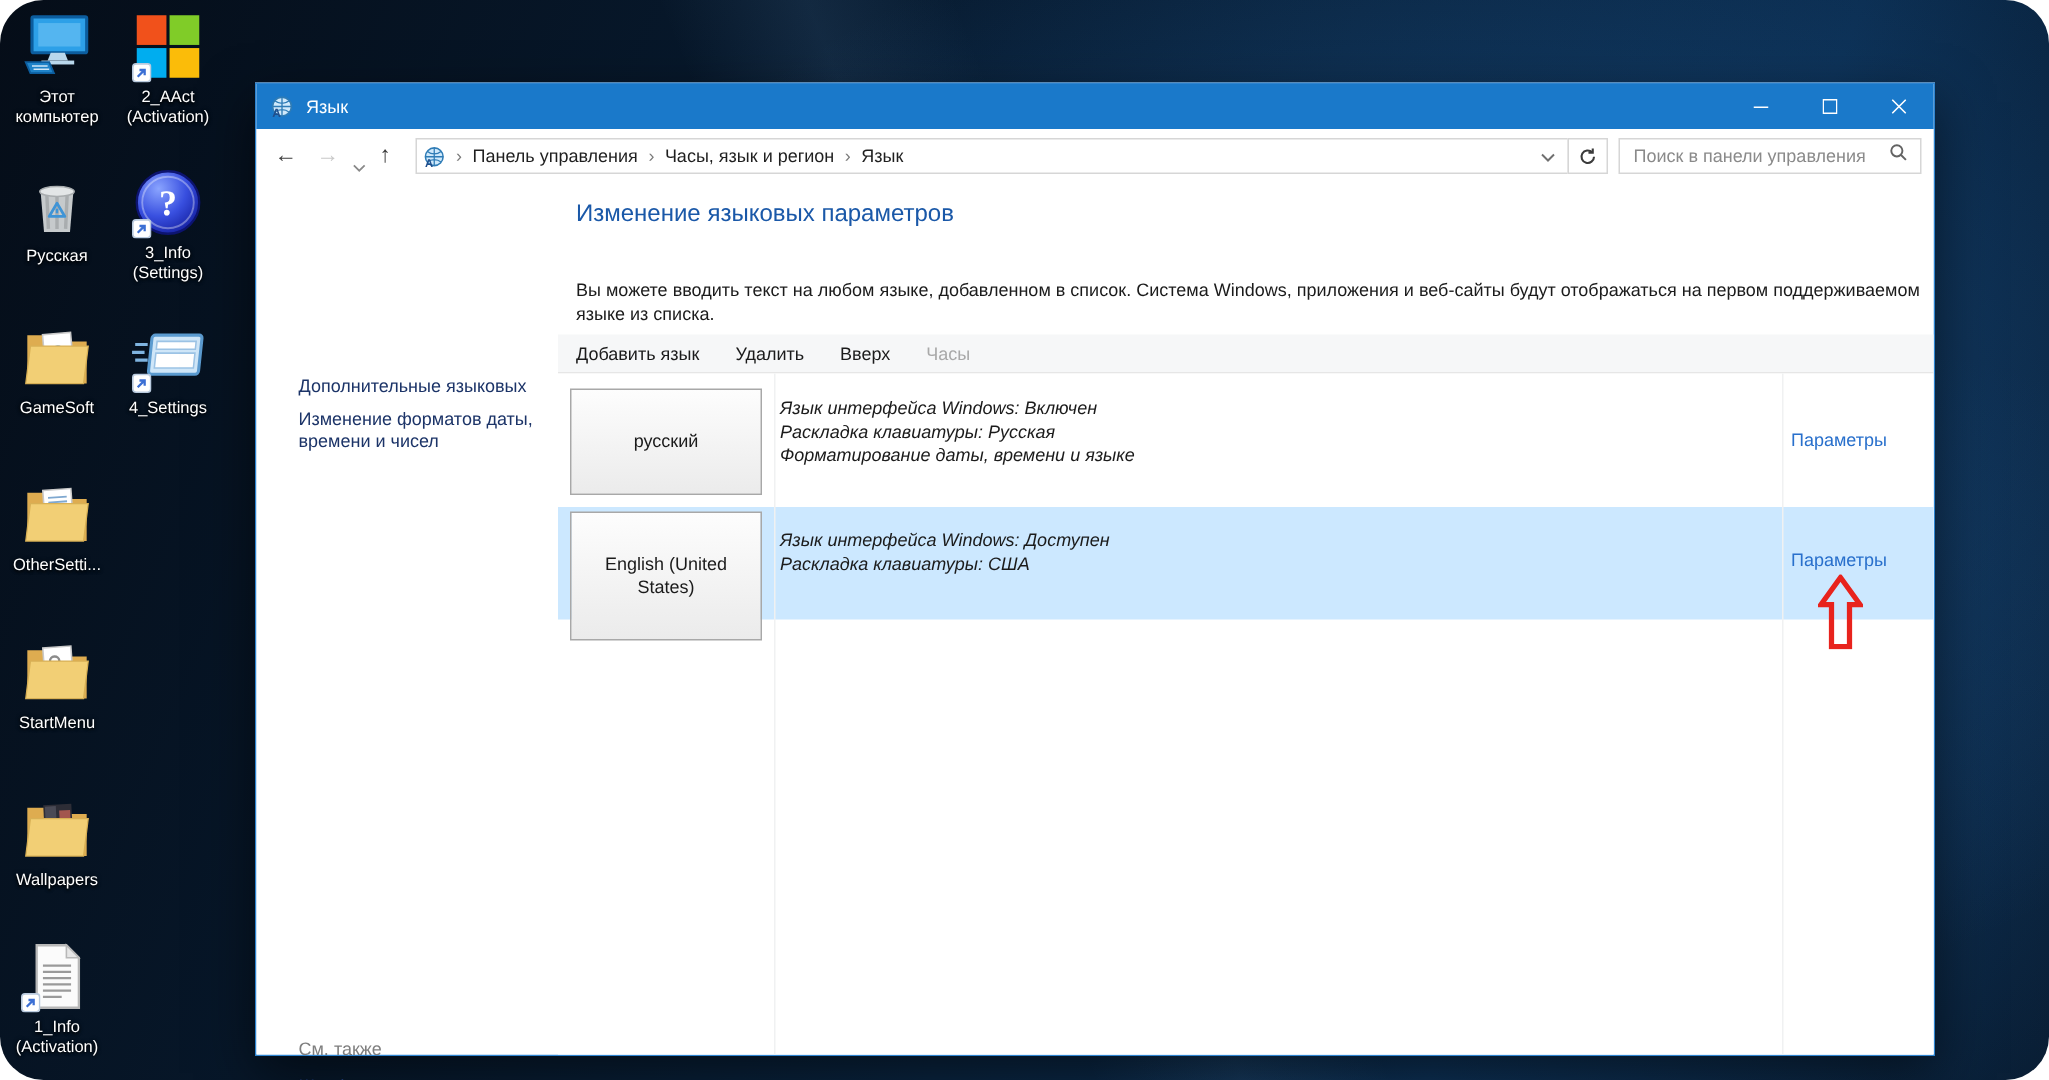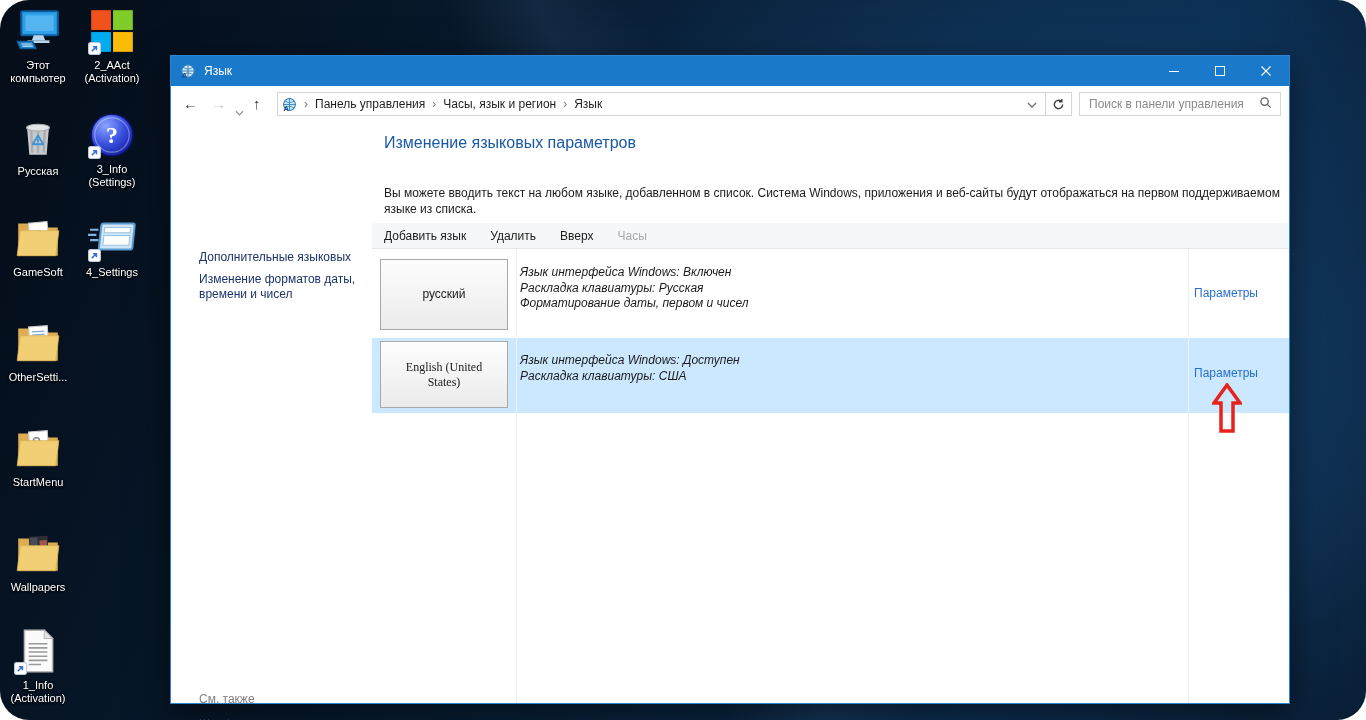--- a/index.html
+++ b/index.html
@@ -364,25 +364,25 @@
 
         <div class="list">
           <div class="row-sel"></div>
           <div class="vsep" style="left:144px;"></div>
           <div class="vsep" style="left:816px;"></div>
 
           <div class="lang-box" style="top:10px; height:71px;">русский</div>
           <div class="lang-details" style="top:16px;">
             <div>Язык интерфейса Windows: Включен</div>
             <div>Раскладка клавиатуры: Русская</div>
-            <div>Форматирование даты, первом и чисел</div>
+            <div>Форматирование даты, времени и языке</div>
           </div>
           <span class="params-link" style="top:37px;">Параметры</span>
 
-          <div class="lang-box" style="top:92px; height:67px;font-family:Liberation Serif, serif;">English (United States)</div>
+          <div class="lang-box" style="top:92px; height:86px;">English (United States)</div>
           <div class="lang-details" style="top:104px;">
             <div>Язык интерфейса Windows: Доступен</div>
             <div>Раскладка клавиатуры: США</div>
           </div>
           <span class="params-link" style="top:117px;">Параметры</span>
 
           <div class="red-arrow">
             <svg viewBox="0 0 30 50" width="30" height="50">
               <polygon points="15,2 28,20 21,20 21,48 9,48 9,20 2,20" fill="none" stroke="#e8231d" stroke-width="3.5" stroke-linejoin="miter"></polygon>
             </svg>

